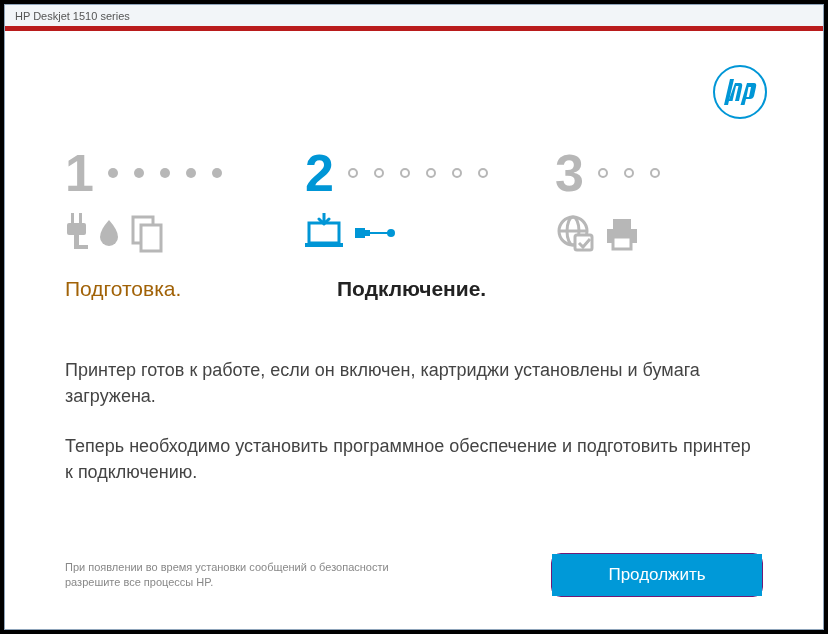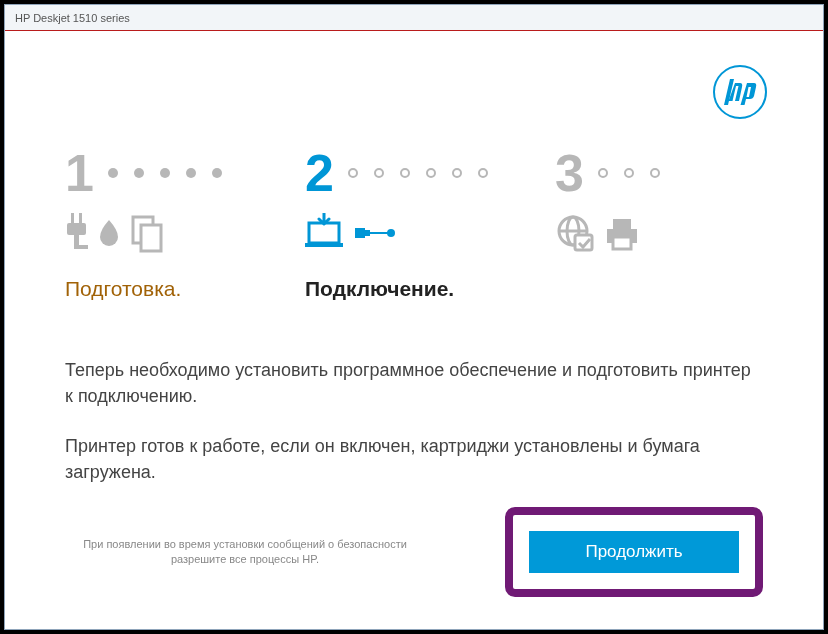--- a/index.html
+++ b/index.html
@@ -1,43 +1,43 @@
 <!DOCTYPE html>
 <html><head>
 <meta charset="utf-8">
 <style>
   * { margin: 0; padding: 0; box-sizing: border-box; }
   body { font-family: Arial, Helvetica, sans-serif; background: #000; width: 828px; height: 634px; overflow: hidden; }
   .outer { width: 828px; height: 634px; background: #000; padding: 4px; }
   .window { width: 820px; height: 626px; background: #fff; border: 1px solid #8fa4ba; }
-  .titlebar { height: 26px; background: #f2f5f8; border-bottom: 1px solid #b91c1c; display: flex; align-items: center; padding-left: 10px; }
+  .titlebar { height: 26px; background: #f2f5f8; border-bottom: 5px solid #b91c1c; display: flex; align-items: center; padding-left: 10px; }
   .titlebar span { font-size: 11px; color: #555; }
   .content { padding: 30px 60px 24px 60px; position: relative; height: calc(100% - 26px); }
   .logo { position: absolute; top: 34px; right: 56px; }
   .steps { display: flex; margin-top: 80px; }
   .step { position: relative; }
   .step-1 { width: 240px; }
   .step-2 { width: 250px; }
   .step-3 { flex: 1; }
   .step-header { display: flex; align-items: center; height: 64px; }
   .step-num { font-family: "Arial Black", Arial, sans-serif; font-weight: 900; font-size: 52px; line-height: 1; letter-spacing: -2px; }
   .dots { display: flex; gap: 16px; margin-left: 16px; align-items: center; }
   .dot-f { width: 10px; height: 10px; border-radius: 50%; background: #b7b7b7; }
   .dot-o { width: 10px; height: 10px; border-radius: 50%; border: 2px solid #b7b7b7; background: transparent; }
   .step.inactive .step-num { color: #b7b7b7; }
   .step.active .step-num { color: #0096d6; }
   .step-icons { height: 44px; display: flex; align-items: center; margin-top: 6px; }
   .step-label { margin-top: 22px; font-size: 21px; }
   .step.inactive .step-label { color: #a16207; font-weight: 400; }
-  .step.active .step-label { color: #222; font-weight: 700; }
+  .step.active .step-label { color: #222; font-weight: 700; margin-left: 32px; }
   .body-text { margin-top: 56px; }
   .body-text p { font-size: 18px; color: #444; line-height: 1.45; margin-bottom: 24px; }
   .footer { position: absolute; bottom: 32px; left: 60px; right: 60px; display: flex; align-items: center; justify-content: space-between; }
-  .footer-note { font-size: 11px; color: #888; max-width: 360px; line-height: 1.4; text-align: center; }
-  .btn-wrap { border: 8px solid #701a75; border-radius: 10px; padding: 16px; }
+  .footer-note { font-size: 11px; color: #888; max-width: 360px; line-height: 1.4; }
+  .btn-wrap { border: 1px solid #701a75; border-radius: 10px; padding: 0; }
   .continue-btn { background: #0099d8; color: #fff; font-size: 17px; border: none; width: 210px; height: 42px; cursor: pointer; }
   svg.icn { display: block; }
 </style>
 </head>
 <body>
 
 <div class="outer">
   <div class="window">
     <div class="titlebar">
       <span>HP Deskjet 1510 series</span>
@@ -147,22 +147,22 @@
                   <rect x="58" y="24" width="18" height="12" fill="#fff" stroke="#b7b7b7" stroke-width="3"></rect>
                 </g>
               </g>
             </svg>
           </div>
         </div>
 
       </div>
 
       <div class="body-text">
+        <p>Принтер готов к работе, если он включен, картриджи установлены и бумага загружена.</p>
         <p>Теперь необходимо установить программное обеспечение и подготовить принтер к подключению.</p>
-        <p>Принтер готов к работе, если он включен, картриджи установлены и бумага загружена.</p>
       </div>
 
       <div class="footer">
         <div class="footer-note">При появлении во время установки сообщений о безопасности разрешите все процессы HP.</div>
         <div class="btn-wrap">
           <button class="continue-btn">Продолжить</button>
         </div>
       </div>
 
     </div>

